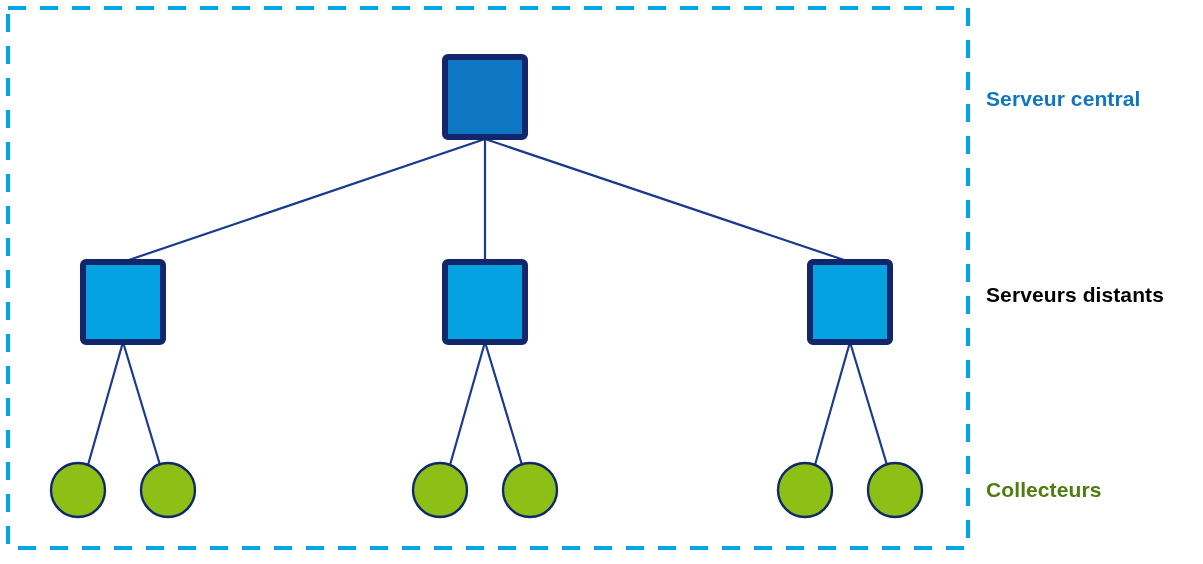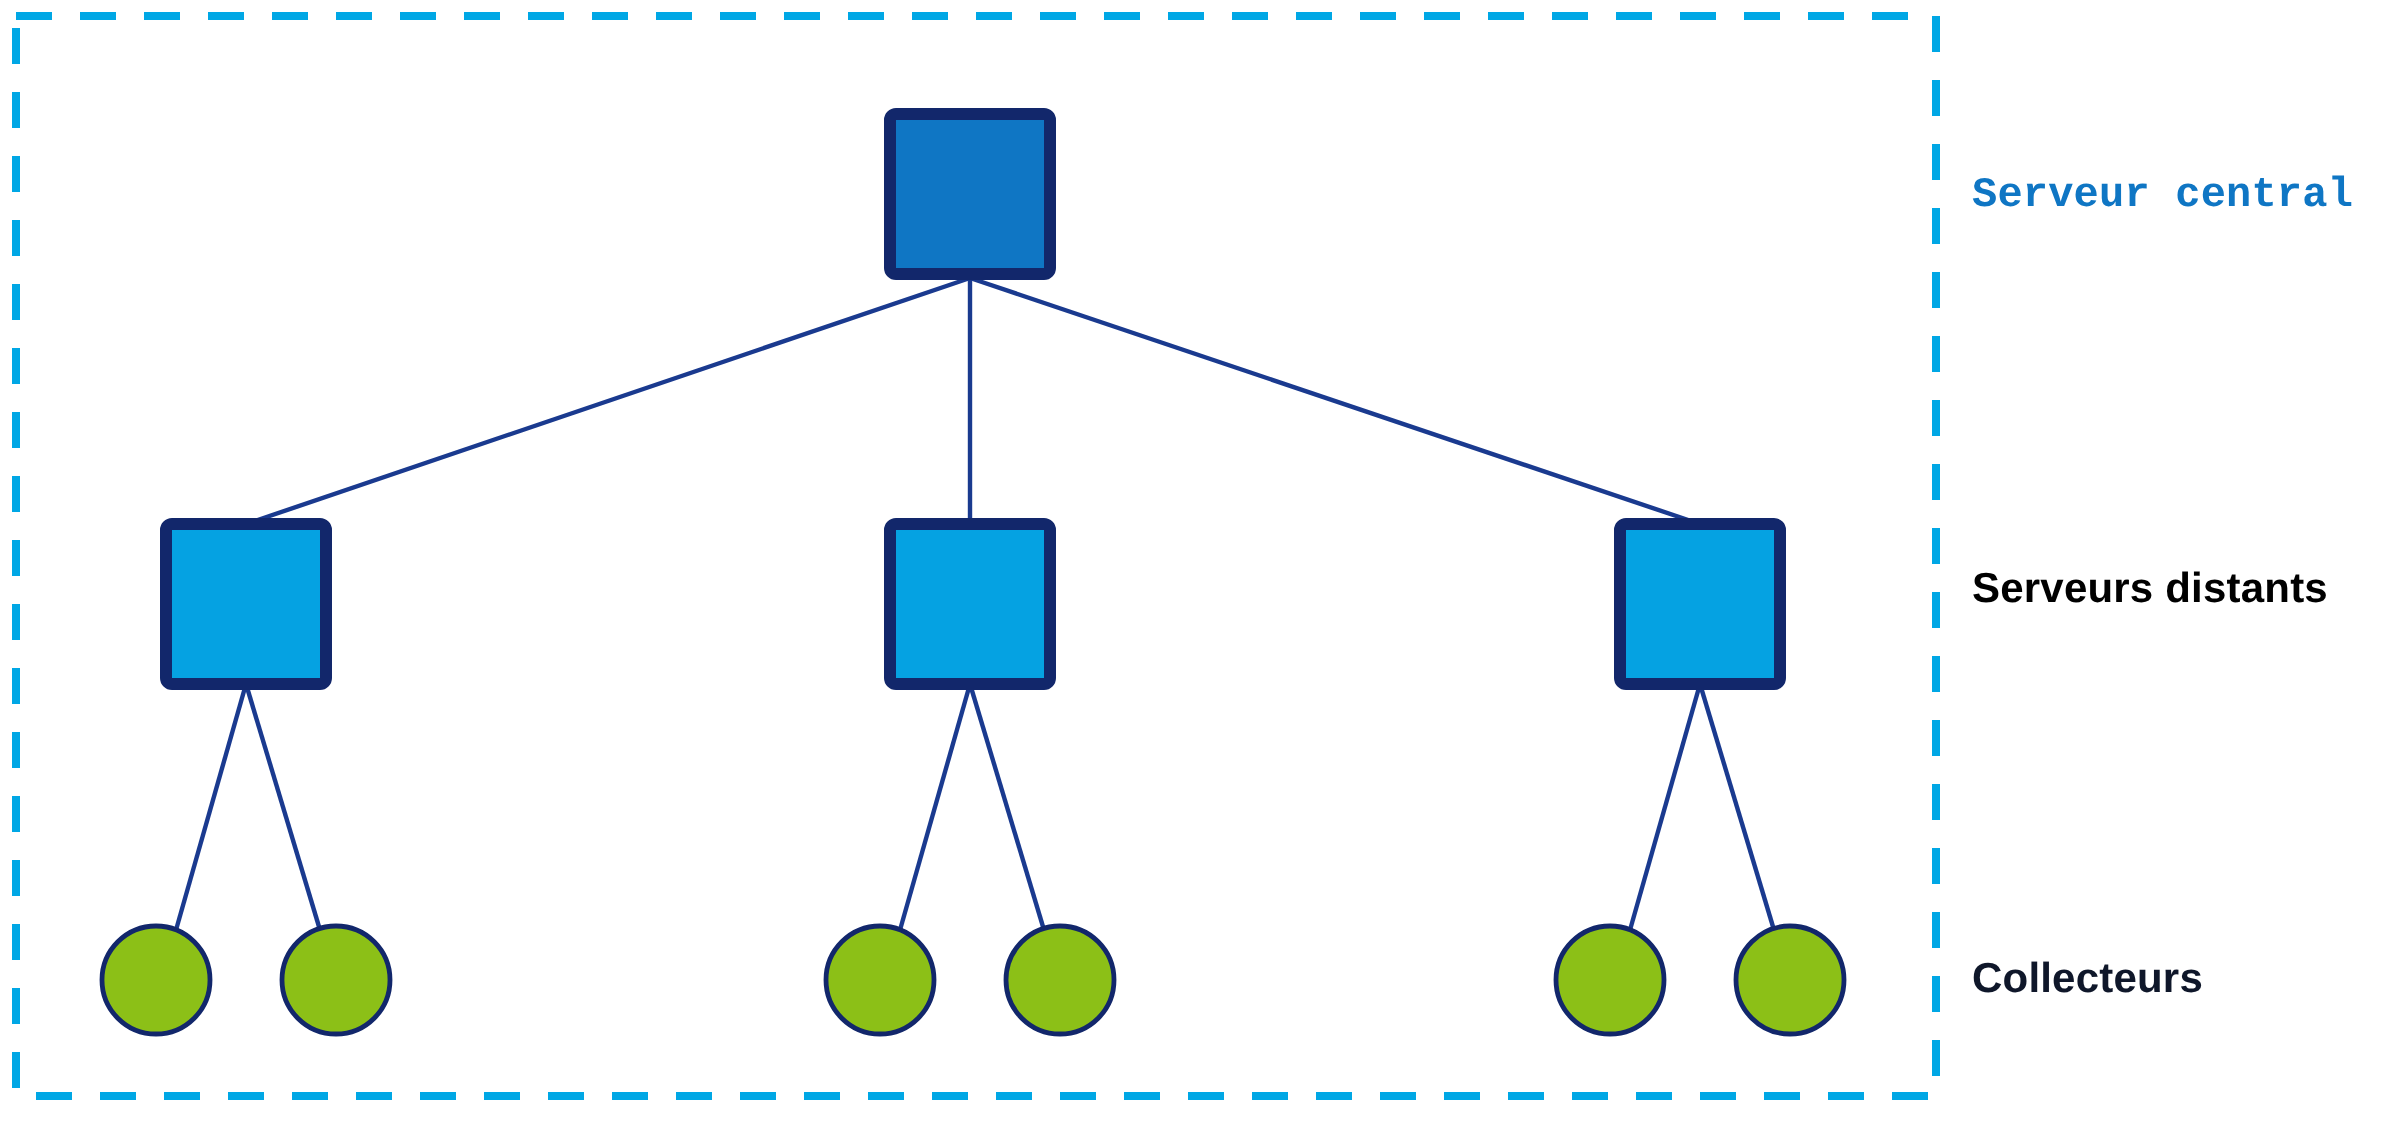--- a/index.html
+++ b/index.html
@@ -30,31 +30,30 @@
     font-weight: bold;
     font-size: 21px;
     letter-spacing: 0.1px;
     white-space: nowrap;
     line-height: 1;
   }
   #legend-central {
     left: 986px;
     top: 88px;
     color: #0F76C4;
-    font-family: Liberation Mono, monospace;
   }
   #legend-remote {
     left: 986px;
     top: 284px;
     color: #000000;
   }
   #legend-collectors {
     left: 986px;
     top: 479px;
-    color: #0f172a;
+    color: #4d7c0f;
     text-align: center;
   }
 </style>
 </head>
 <body>
 
 <div id="canvas">
 
   <svg id="diagram-svg" viewBox="0 0 1203 564">
 

